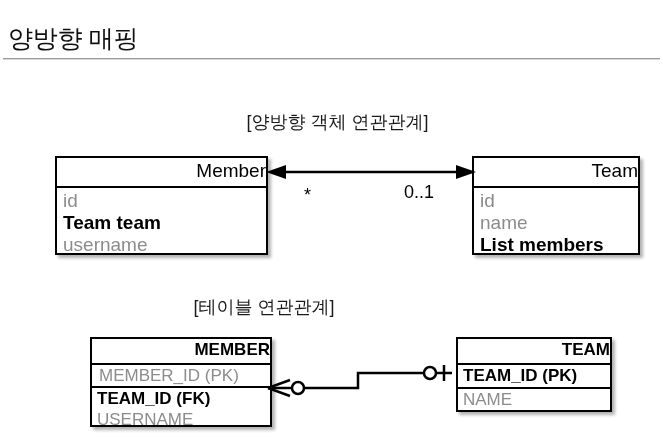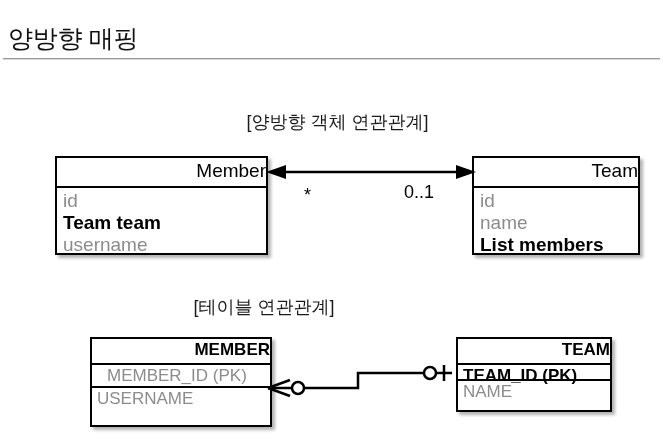--- a/index.html
+++ b/index.html
@@ -115,31 +115,31 @@
   #mult-many { left: 304px; top: 185px; }
   #mult-one  { left: 404px; top: 182px; text-align: center; }
 
   
   #member-table {
     left: 90px; top: 337px; width: 182px; height: 90px;
   }
   #member-table .uml-header {
     height: 24px; line-height: 22px; font-size: 17px; font-weight: 700;
   }
-  #member-table .pk-compartment { height: 23px; padding: 0 0 0 15px; }
+  #member-table .pk-compartment { height: 23px; padding: 0 0 0 7px; }
   #member-table .cols-compartment { height: 43px; padding: 0 0 0 5px; }
   #member-table .uml-row { font-size: 17px; line-height: 21px; }
 
   #team-table {
     left: 456px; top: 337px; width: 156px; height: 75px;
   }
   #team-table .uml-header {
     height: 24px; line-height: 22px; font-size: 17px; font-weight: 700;
   }
-  #team-table .pk-compartment { height: 16px; padding: 0 0 0 5px; }
+  #team-table .pk-compartment { height: 24px; padding: 0 0 0 5px; }
   #team-table .cols-compartment { height: 23px; padding: 0 0 0 5px; }
   #team-table .uml-row { font-size: 17px; line-height: 21px; }
 
   
   .fk-connector {
     position: absolute;
     left: 266px;
     top: 360px;
     width: 196px;
     height: 40px;
@@ -182,20 +182,21 @@
 <div class="assoc-label" id="mult-one">0..1</div>
 
 <div class="caption table-caption">[테이블 연관관계]</div>
 
 <div class="uml-box" id="member-table">
   <div class="uml-header">MEMBER</div>
   <div class="uml-compartment pk-compartment">
     <div class="uml-row muted">MEMBER_ID (PK)</div>
   </div>
   <div class="uml-compartment cols-compartment">
+    <div class="uml-row strong">TEAM_ID (FK)</div>
     <div class="uml-row muted">USERNAME</div>
   </div>
 </div>
 
 <div class="uml-box" id="team-table">
   <div class="uml-header">TEAM</div>
   <div class="uml-compartment pk-compartment">
     <div class="uml-row strong">TEAM_ID (PK)</div>
   </div>
   <div class="uml-compartment cols-compartment">

